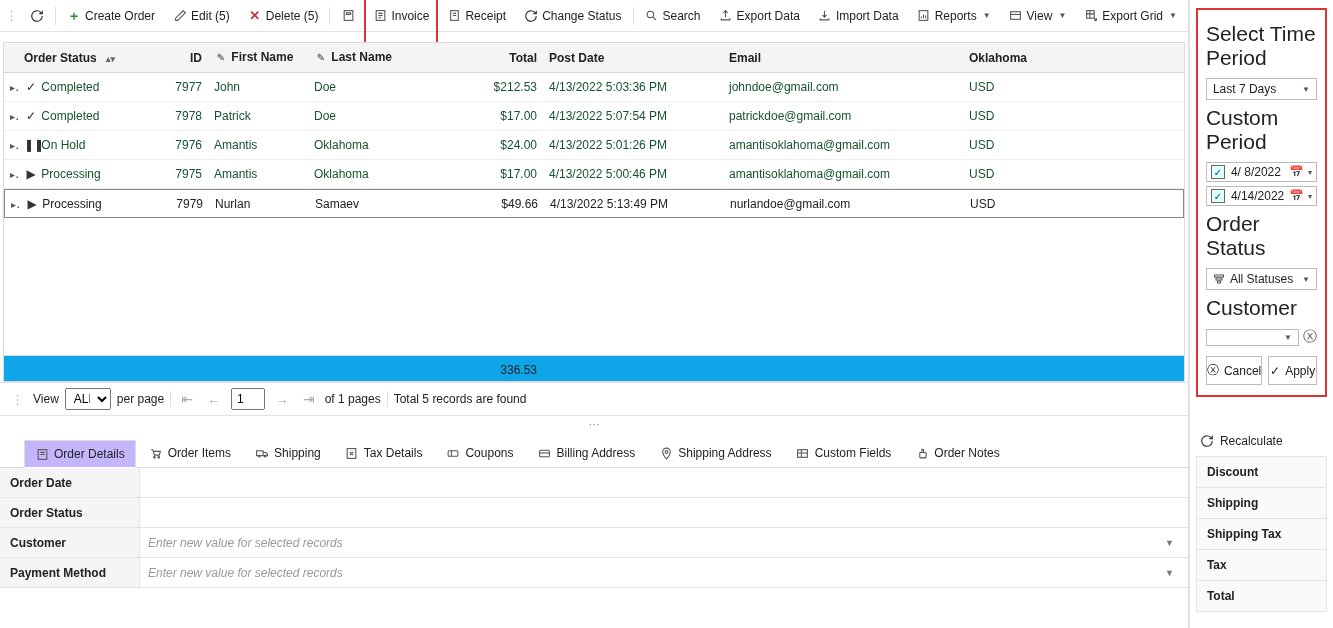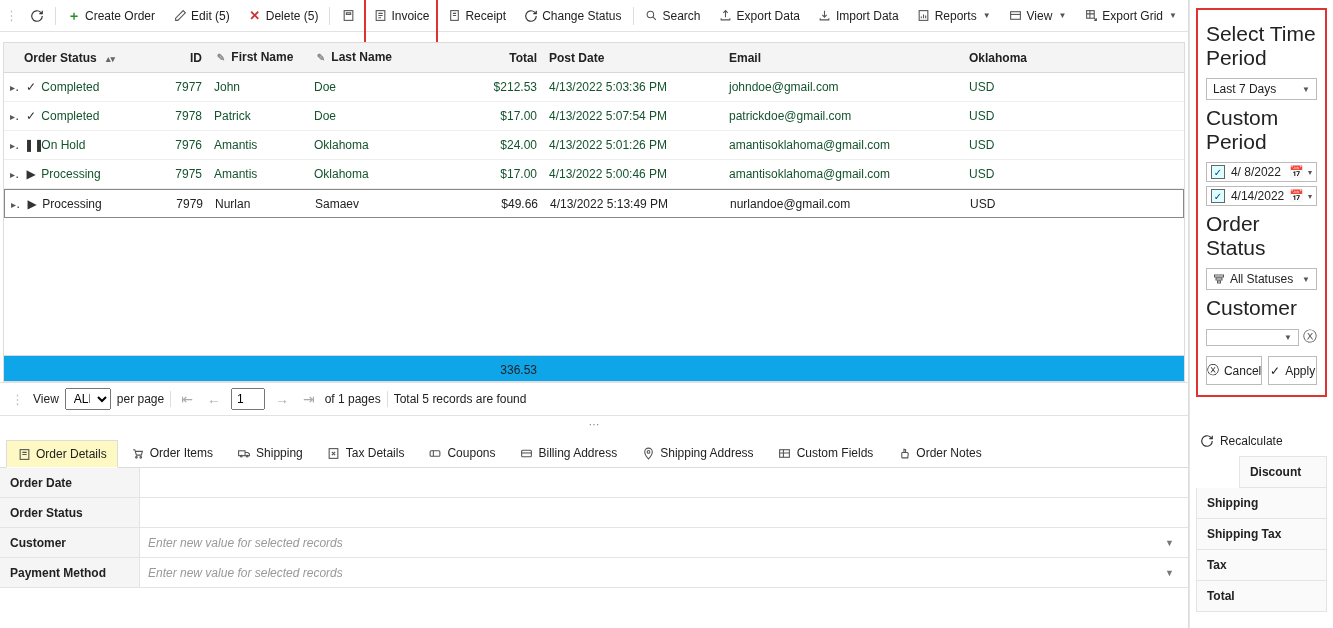--- a/index.html
+++ b/index.html
@@ -39,21 +39,21 @@
 
   
   .pager { display:flex; align-items:center; gap:6px; padding:6px 8px; border-top:1px solid #e2e2e2; border-bottom:1px solid #e2e2e2; height:34px; }
   .pager select, .pager input { font-size:12px; padding:2px 4px; }
   .pager .navbtn { color:#aaa; cursor:pointer; padding:2px 4px; font-size:14px; }
   .pager .pgsep { width:1px; height:16px; background:#ddd; }
 
   
   .dtabs { display:flex; gap:2px; padding: 6px 6px 0 6px; border-bottom:1px solid #dcdcdc; align-items:flex-end; flex-wrap:wrap; }
   .dtab { display:flex; align-items:center; gap:5px; padding:6px 10px; cursor:pointer; border:1px solid transparent; }
-  .dtab.active { border:1px solid #dcdcdc; border-bottom:1px solid #fff; background:#fef9c3; margin-bottom:-1px; }
+  .dtab.active { border:1px solid #dcdcdc; border-bottom:1px solid #fff; background:#c4b5fd; margin-bottom:-1px;margin-left:18px; }
   .dots { text-align:center; color:#888; font-size:11px; padding:2px; }
 
   
   .formarea { flex:0 0 auto; }
   .frow { display:flex; border-bottom:1px solid #e4e4e4; height:30px; align-items:center; }
   .frow .flabel { width:140px; padding:0 10px; font-weight:600; background:#f5f5f5; height:100%; display:flex; align-items:center; border-right:1px solid #e4e4e4; }
   .frow .fval { flex:1; padding:0 8px; color:#999; font-style:italic; display:flex; align-items:center; }
   .frow .drop { margin-left:auto; color:#777; font-size:9px; padding:0 6px; }
 
   
@@ -64,21 +64,21 @@
   .rdate { display:flex; align-items:center; border:1px solid #bbb; padding:2px 4px; margin-bottom:4px; }
   .rdate .chk { width:14px; height:14px; border:1px solid #666; background:#dff; display:flex; align-items:center; justify-content:center; font-size:10px; color:#048; margin-right:6px; }
   .rdate .calico { margin-left:auto; display:flex; align-items:center; gap:2px; }
   .rbtns { display:flex; gap:6px; margin-top:10px; }
   .rbtn { flex:1; border:1px solid #bbb; padding:5px 0; display:flex; align-items:center; justify-content:center; gap:5px; cursor:pointer; font-size:12px; }
   .clrbtn { font-size:14px; color:#555; cursor:pointer; margin-left:4px; }
 
   
   .recalc { display:flex; align-items:center; gap:6px; padding:8px 4px; cursor:pointer;margin-top:29px; }
   .sumrow { border:1px solid #e4e4e4; border-top:none; padding:8px 10px; font-weight:600; background:#fafafa; }
-  .sumrow:first-of-type { border-top:1px solid #e4e4e4;margin-left:43px; }
+  .sumrow:first-of-type { border-top:1px solid #e4e4e4; }
 
   svg { display:block; }
 </style>
 </head>
 <body>
 
 <div class="left">
 
   <div class="toolbar">
     <span class="grab">⋮</span>

